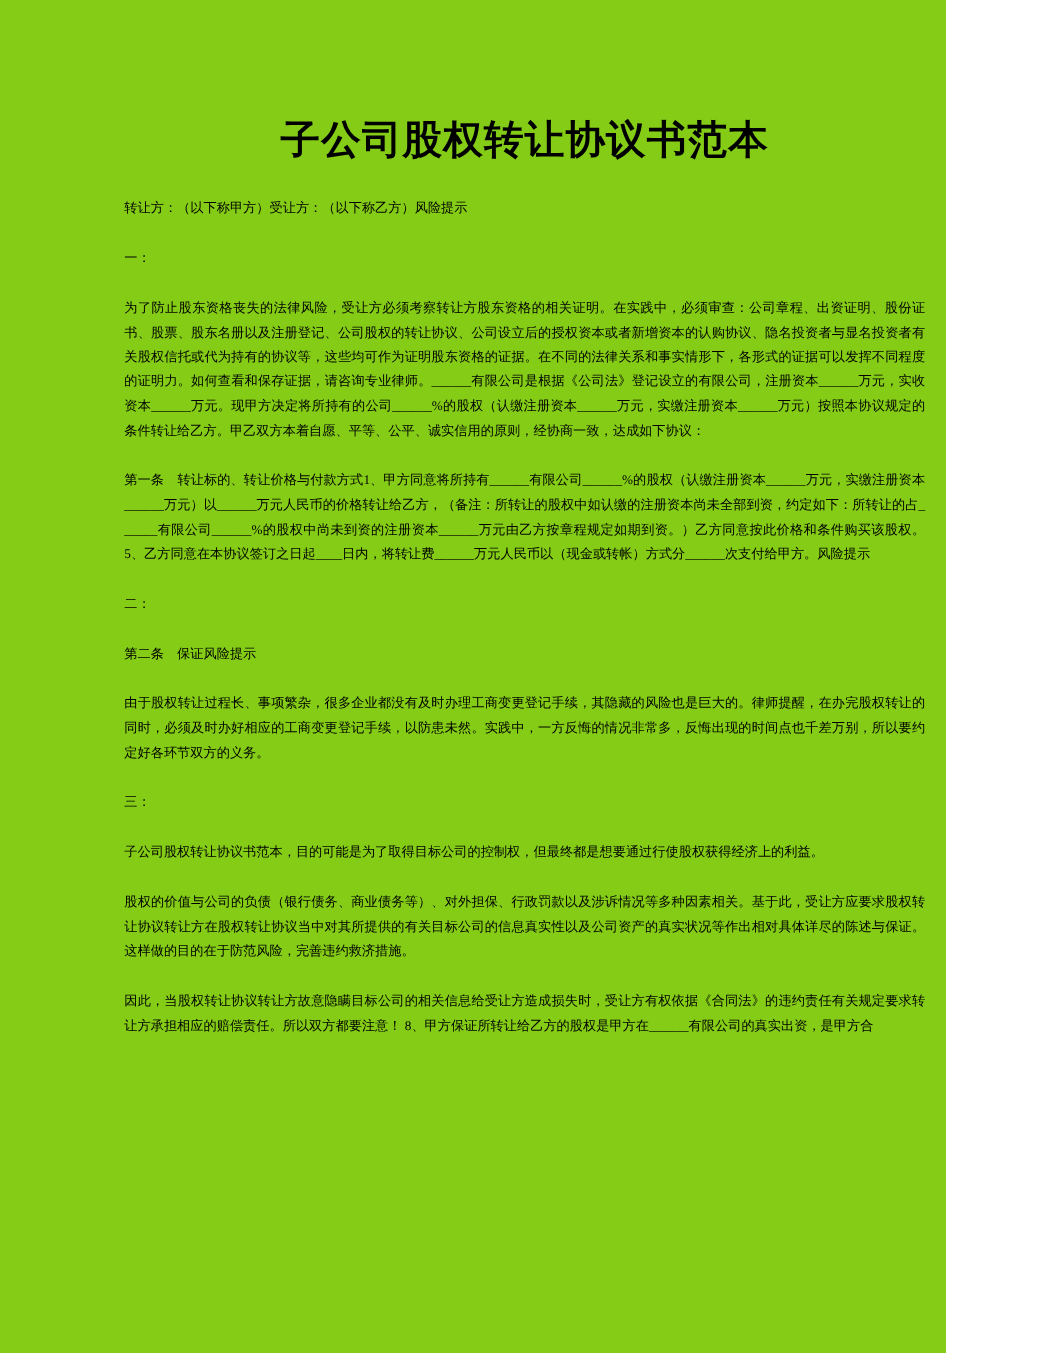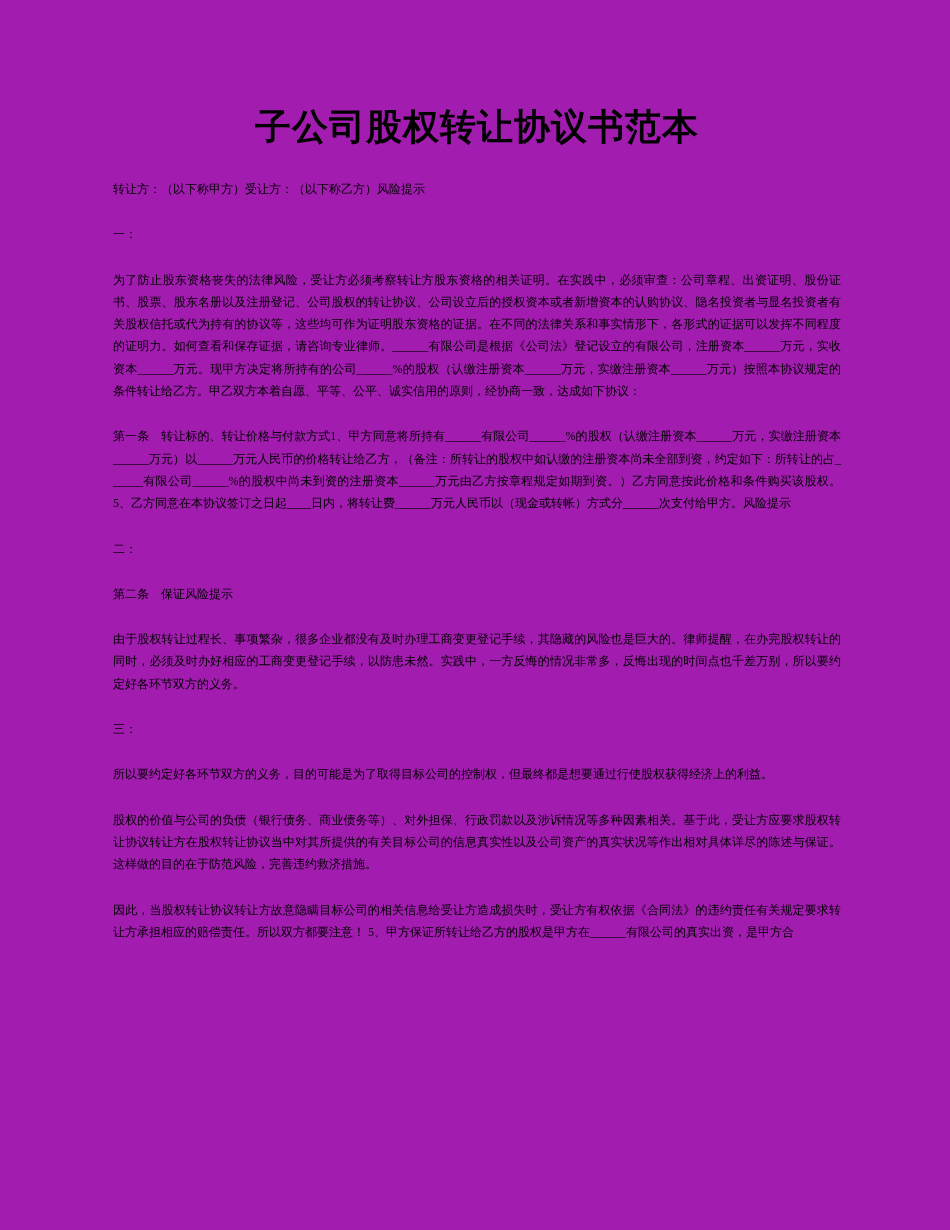--- a/index.html
+++ b/index.html
@@ -3,23 +3,23 @@
 <meta charset="utf-8">
 <style>
   * { margin: 0; padding: 0; box-sizing: border-box; }
   html, body {
     width: 950px;
     background: #ffffff;
     font-family: "Liberation Serif", "DejaVu Serif", serif;
   }
   .page {
     position: relative;
-    width: 950px;
+    width: 860px;
     height: 1230px;
-    background: #a21caf;
+    background: #84cc16;
     color: #000000;
     overflow: hidden;
   }
   .content {
     position: absolute;
     left: 113px;
     top: 104px;
     width: 728px;
   }
   .doc-title {
@@ -61,20 +61,20 @@
     <p class="para">第一条　转让标的、转让价格与付款方式1、甲方同意将所持有______有限公司______%的股权（认缴注册资本______万元，实缴注册资本______万元）以______万元人民币的价格转让给乙方，（备注：所转让的股权中如认缴的注册资本尚未全部到资，约定如下：所转让的占______有限公司______%的股权中尚未到资的注册资本______万元由乙方按章程规定如期到资。）乙方同意按此价格和条件购买该股权。 5、乙方同意在本协议签订之日起____日内，将转让费______万元人民币以（现金或转帐）方式分______次支付给甲方。风险提示</p>
 
     <p class="para marker">二：</p>
 
     <p class="para marker">第二条　保证风险提示</p>
 
     <p class="para">由于股权转让过程长、事项繁杂，很多企业都没有及时办理工商变更登记手续，其隐藏的风险也是巨大的。律师提醒，在办完股权转让的同时，必须及时办好相应的工商变更登记手续，以防患未然。实践中，一方反悔的情况非常多，反悔出现的时间点也千差万别，所以要约定好各环节双方的义务。</p>
 
     <p class="para marker">三：</p>
 
-    <p class="para">所以要约定好各环节双方的义务，目的可能是为了取得目标公司的控制权，但最终都是想要通过行使股权获得经济上的利益。</p>
+    <p class="para">子公司股权转让协议书范本，目的可能是为了取得目标公司的控制权，但最终都是想要通过行使股权获得经济上的利益。</p>
 
     <p class="para">股权的价值与公司的负债（银行债务、商业债务等）、对外担保、行政罚款以及涉诉情况等多种因素相关。基于此，受让方应要求股权转让协议转让方在股权转让协议当中对其所提供的有关目标公司的信息真实性以及公司资产的真实状况等作出相对具体详尽的陈述与保证。这样做的目的在于防范风险，完善违约救济措施。</p>
 
-    <p class="para">因此，当股权转让协议转让方故意隐瞒目标公司的相关信息给受让方造成损失时，受让方有权依据《合同法》的违约责任有关规定要求转让方承担相应的赔偿责任。所以双方都要注意！ 5、甲方保证所转让给乙方的股权是甲方在______有限公司的真实出资，是甲方合</p>
+    <p class="para">因此，当股权转让协议转让方故意隐瞒目标公司的相关信息给受让方造成损失时，受让方有权依据《合同法》的违约责任有关规定要求转让方承担相应的赔偿责任。所以双方都要注意！ 8、甲方保证所转让给乙方的股权是甲方在______有限公司的真实出资，是甲方合</p>
 
   </div>
 </div>
 
 </body></html>

